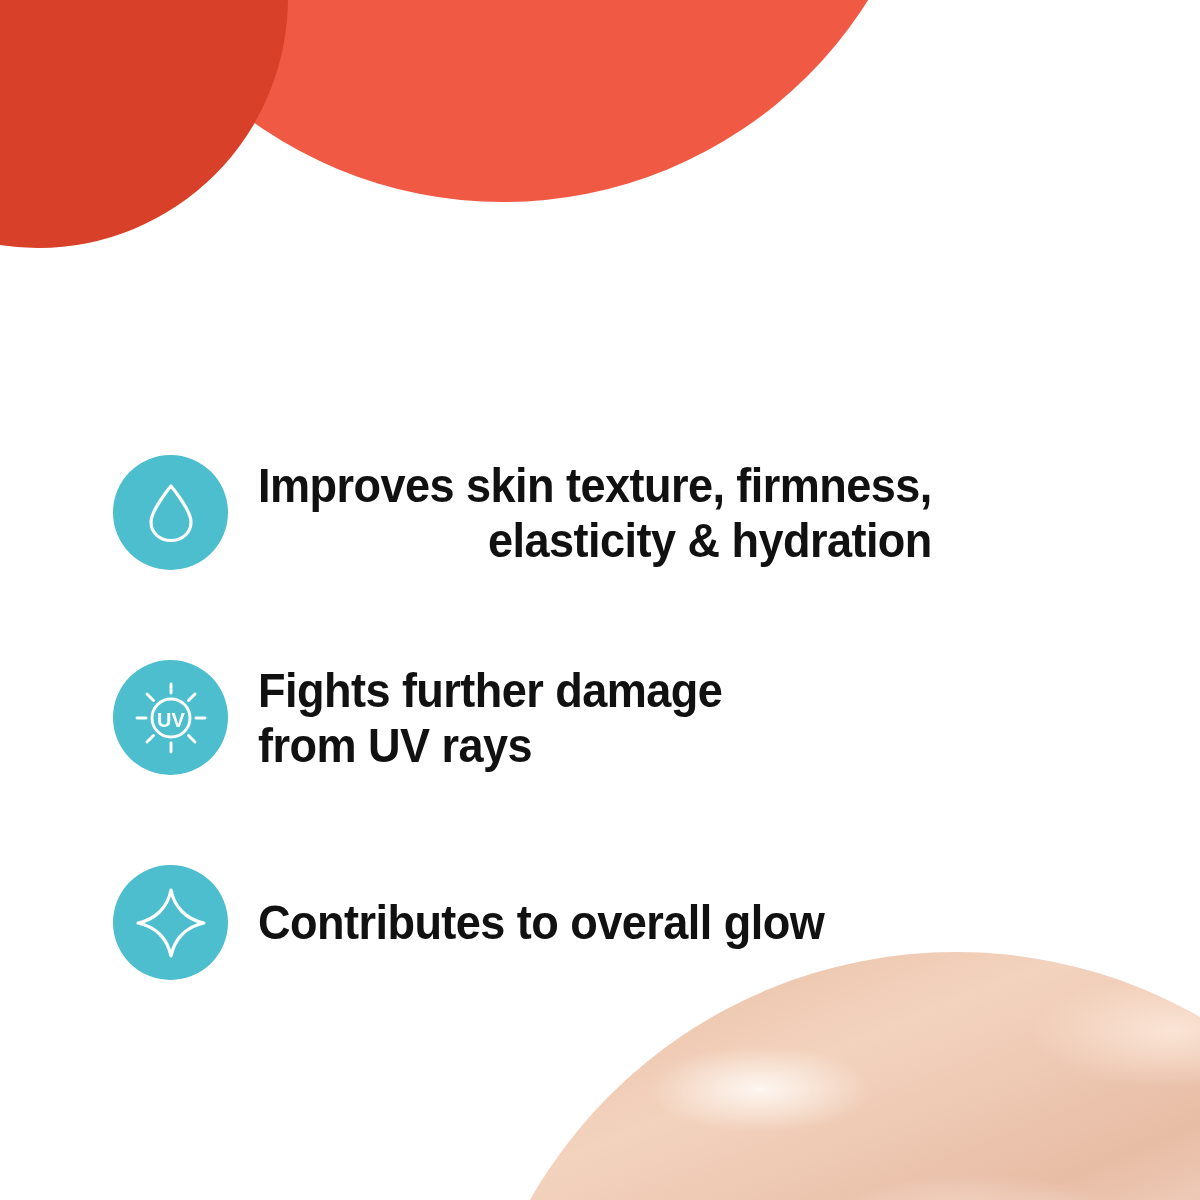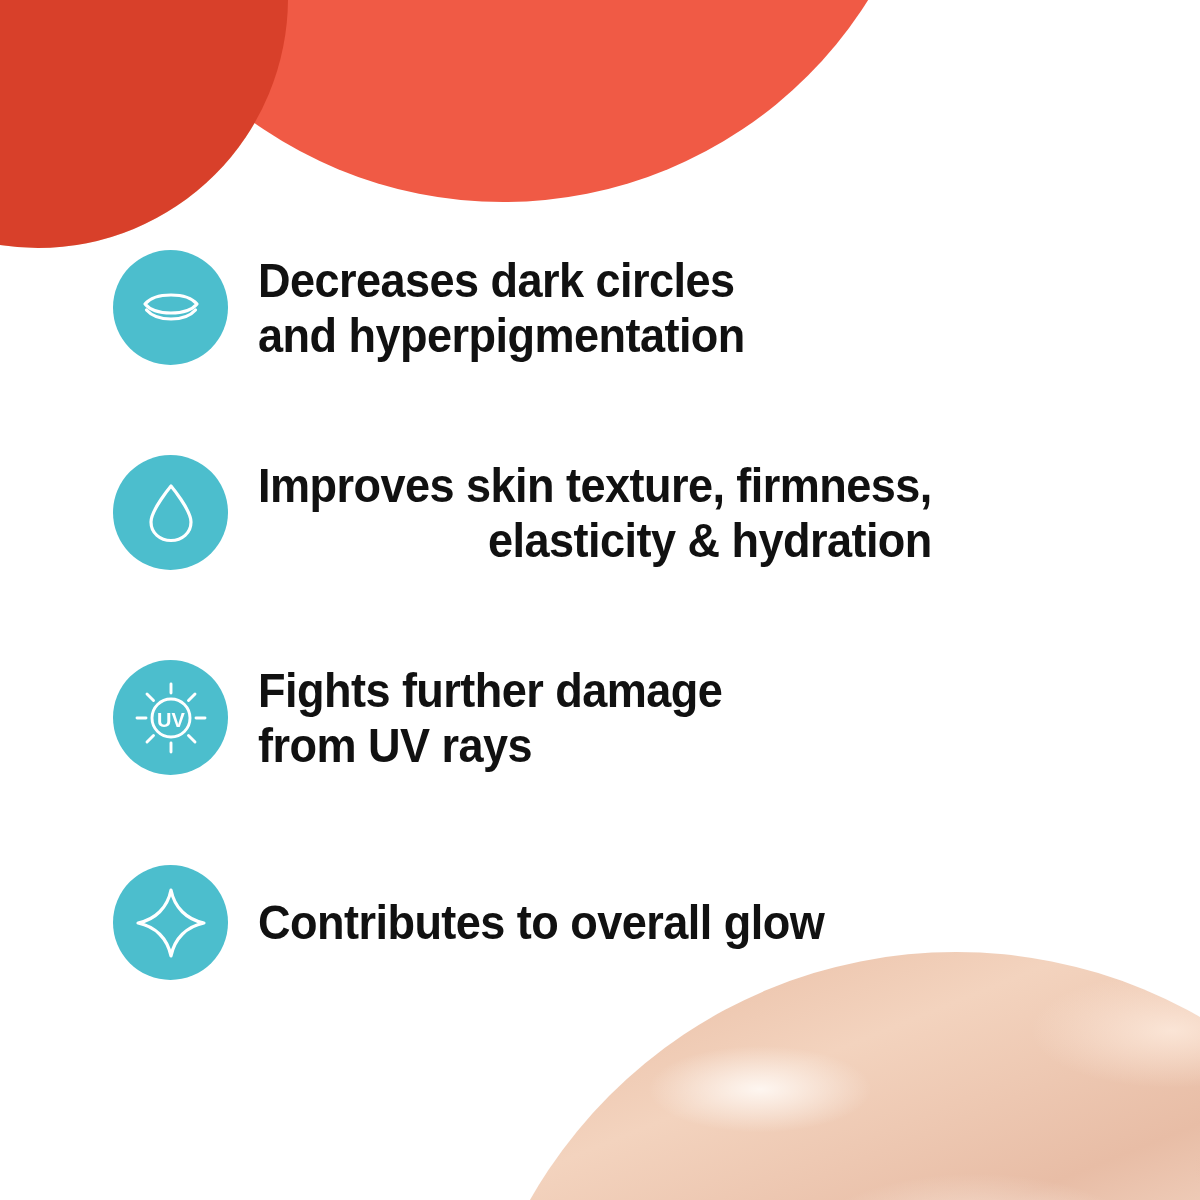--- a/index.html
+++ b/index.html
@@ -135,30 +135,20 @@
 
   <div class="shape-layer">
     <div class="skin-top"></div>
     <div class="coral"></div>
     <div class="coral-overlap"></div>
     <div class="skin-bottom"></div>
   </div>
 
   <div class="benefits">
 
-    <div class="benefit-row r1">
-      <div class="icon-badge">
-        <svg width="72" height="72" viewBox="0 0 72 72" fill="none" stroke="#ffffff" stroke-width="3.2" stroke-linecap="round" stroke-linejoin="round">
-          <path d="M10 32 C20 20, 52 20, 62 32 C52 44, 20 44, 10 32 Z"></path>
-          <path d="M11.5 38 C22 50, 50 50, 60.5 38"></path>
-        </svg>
-      </div>
-      <div class="benefit-text">Decreases dark circles
-and hyperpigmentation</div>
-    </div>
 
     <div class="benefit-row r2">
       <div class="icon-badge">
         <svg width="72" height="72" viewBox="0 0 72 72" fill="none" stroke="#ffffff" stroke-width="3.2" stroke-linecap="round" stroke-linejoin="round">
           <path d="M36 9 C36 9, 56 33, 56 45 C56 56, 47 63.5, 36 63.5 C25 63.5, 16 56, 16 45 C16 33, 36 9, 36 9 Z"></path>
         </svg>
       </div>
       <div class="benefit-text">Improves skin texture, firmness,
 elasticity &amp; hydration</div>
     </div>

